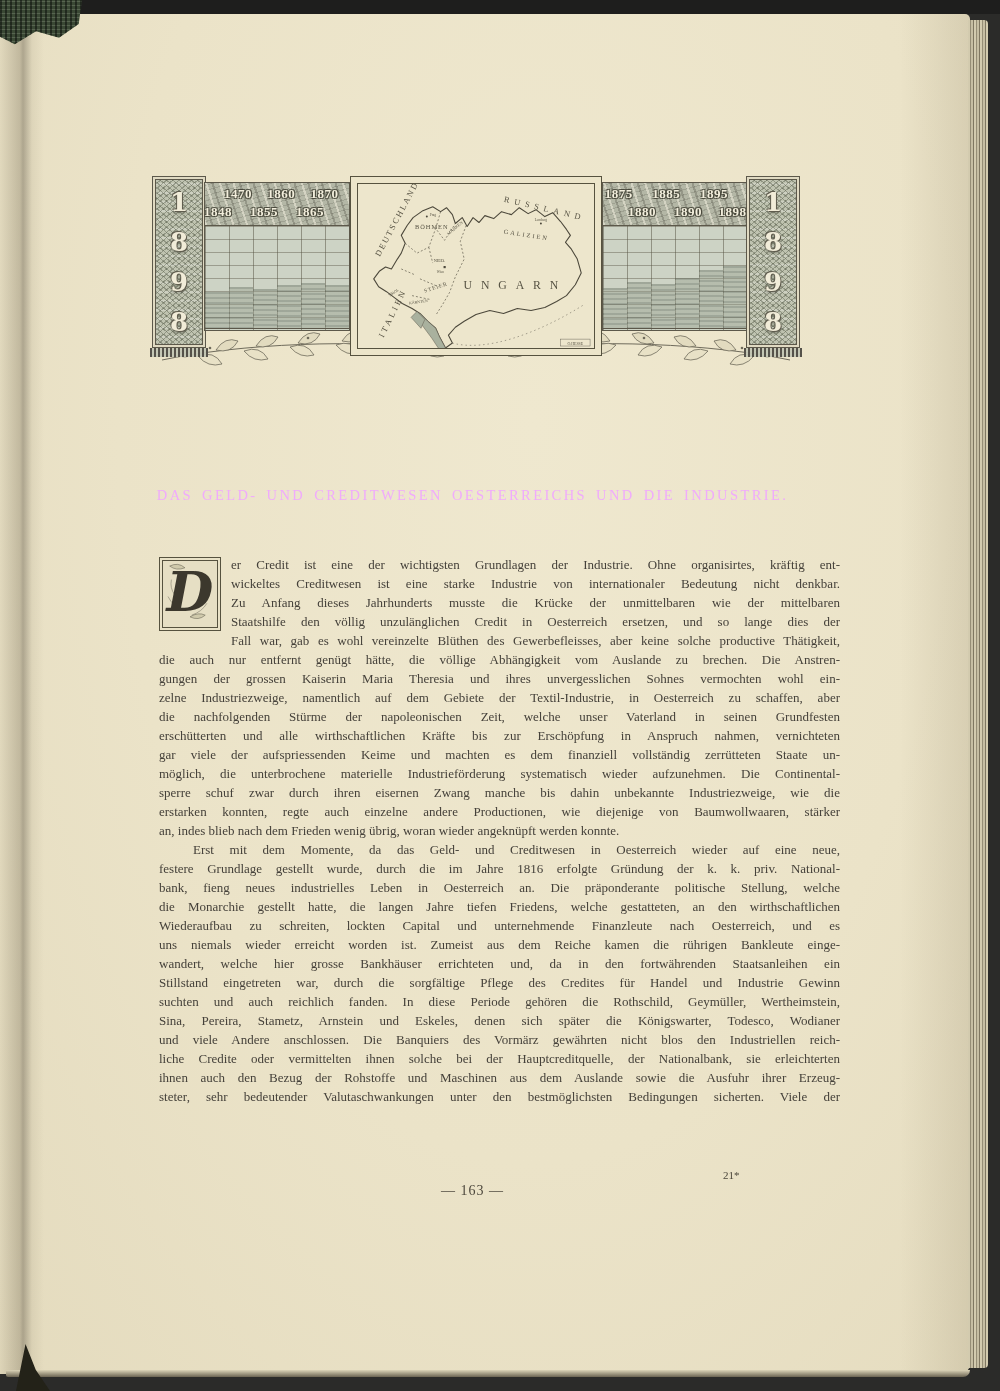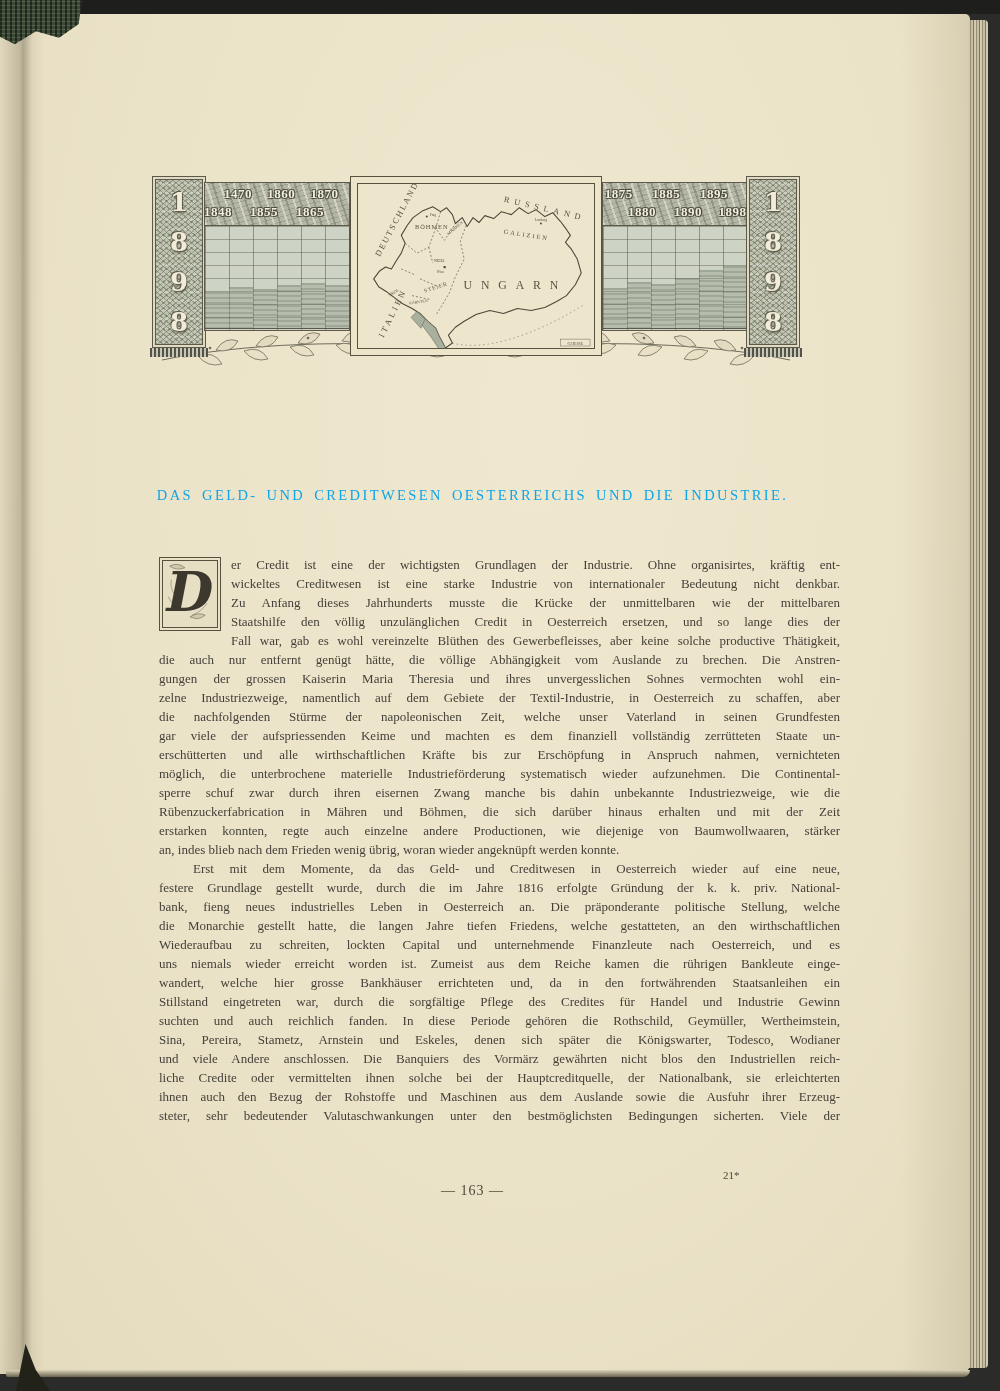--- a/index.html
+++ b/index.html
@@ -58,21 +58,21 @@
   .mapframe{position:absolute;left:198px;top:0;width:252px;height:180px;box-sizing:border-box;
     border:1px solid #56523f;background:#ece5ca;padding:6px;z-index:2;}
   .mapinner{width:100%;height:100%;border:1px solid #56523f;box-sizing:border-box;background:#ede6cc;}
   .mapinner svg{display:block;width:100%;height:100%;}
   .mlab{fill:#575344;font-family:"Liberation Serif",serif;}
   .mline{stroke:#4c483b;fill:none;stroke-width:1.1;stroke-linejoin:round;}
   .mdash{stroke:#5d594a;fill:none;stroke-width:.7;stroke-dasharray:2 2;}
 
   
   .title{position:absolute;left:150px;top:487px;width:645px;text-align:center;
-    font-size:14.5px;letter-spacing:2.4px;color:#0ea5e9;word-spacing:3px;}
+    font-size:14.5px;letter-spacing:2.4px;color:#f0abfc;word-spacing:3px;}
   .textblock{position:absolute;left:159px;top:555px;width:681px;color:#45413a;}
   .ln{font-size:13px;line-height:19px;height:19px;overflow:hidden;
     text-align:justify;text-align-last:justify;}
   .ln.last{text-align-last:left;}
   .ln.ind{padding-left:34px;box-sizing:border-box;}
   .dropcap{float:left;width:62px;height:74px;margin:2px 10px 2px 0;position:relative;
     border:1px solid #56523f;box-shadow:inset 0 0 0 2px #e9e2c7,inset 0 0 0 3px #56523f;
     background:#e6dfc4;box-sizing:border-box;}
   .dropcap svg{position:absolute;left:3px;top:3px;width:54px;height:66px;}
   .cap{position:relative;display:block;text-align:center;
@@ -209,25 +209,24 @@
     </div>
     <div class="ln">er Credit ist eine der wichtigsten Grundlagen der Industrie. Ohne organisirtes, kräftig ent-</div>
     <div class="ln">wickeltes Creditwesen ist eine starke Industrie von internationaler Bedeutung nicht denkbar.</div>
     <div class="ln">Zu Anfang dieses Jahrhunderts musste die Krücke der unmittelbaren wie der mittelbaren</div>
     <div class="ln">Staatshilfe den völlig unzulänglichen Credit in Oesterreich ersetzen, und so lange dies der</div>
     <div class="ln">Fall war, gab es wohl vereinzelte Blüthen des Gewerbefleisses, aber keine solche productive Thätigkeit,</div>
     <div class="ln">die auch nur entfernt genügt hätte, die völlige Abhängigkeit vom Auslande zu brechen. Die Anstren-</div>
     <div class="ln">gungen der grossen Kaiserin Maria Theresia und ihres unvergesslichen Sohnes vermochten wohl ein-</div>
     <div class="ln">zelne Industriezweige, namentlich auf dem Gebiete der Textil-Industrie, in Oesterreich zu schaffen, aber</div>
     <div class="ln">die nachfolgenden Stürme der napoleonischen Zeit, welche unser Vaterland in seinen Grundfesten</div>
+    <div class="ln">erschütterten und alle wirthschaftlichen Kräfte bis zur Erschöpfung in Anspruch nahmen, vernichteten</div>
     <div class="ln">gar viele der aufspriessenden Keime und machten es dem finanziell vollständig zerrütteten Staate un-</div>
-    <div class="ln">erschütterten und alle wirthschaftlichen Kräfte bis zur Erschöpfung in Anspruch nahmen, vernichteten</div>
     <div class="ln">möglich, die unterbrochene materielle Industrieförderung systematisch wieder aufzunehmen. Die Continental-</div>
     <div class="ln">sperre schuf zwar durch ihren eisernen Zwang manche bis dahin unbekannte Industriezweige, wie die</div>
-    <div class="ln">Rübenzuckerfabrication in Mähren und Böhmen, die sich darüber hinaus erhalten und mit der Zeit</div>
     <div class="ln">erstarken konnten, regte auch einzelne andere Productionen, wie diejenige von Baumwollwaaren, stärker</div>
     <div class="ln last">an, indes blieb nach dem Frieden wenig übrig, woran wieder angeknüpft werden konnte.</div>
   </div>
   <div class="p2">
     <div class="ln ind">Erst mit dem Momente, da das Geld- und Creditwesen in Oesterreich wieder auf eine neue,</div>
     <div class="ln">festere Grundlage gestellt wurde, durch die im Jahre 1816 erfolgte Gründung der k. k. priv. National-</div>
     <div class="ln">bank, fieng neues industrielles Leben in Oesterreich an. Die präponderante politische Stellung, welche</div>
     <div class="ln">die Monarchie gestellt hatte, die langen Jahre tiefen Friedens, welche gestatteten, an den wirthschaftlichen</div>
     <div class="ln">Wiederaufbau zu schreiten, lockten Capital und unternehmende Finanzleute nach Oesterreich, und es</div>
     <div class="ln">uns niemals wieder erreicht worden ist. Zumeist aus dem Reiche kamen die rührigen Bankleute einge-</div>

